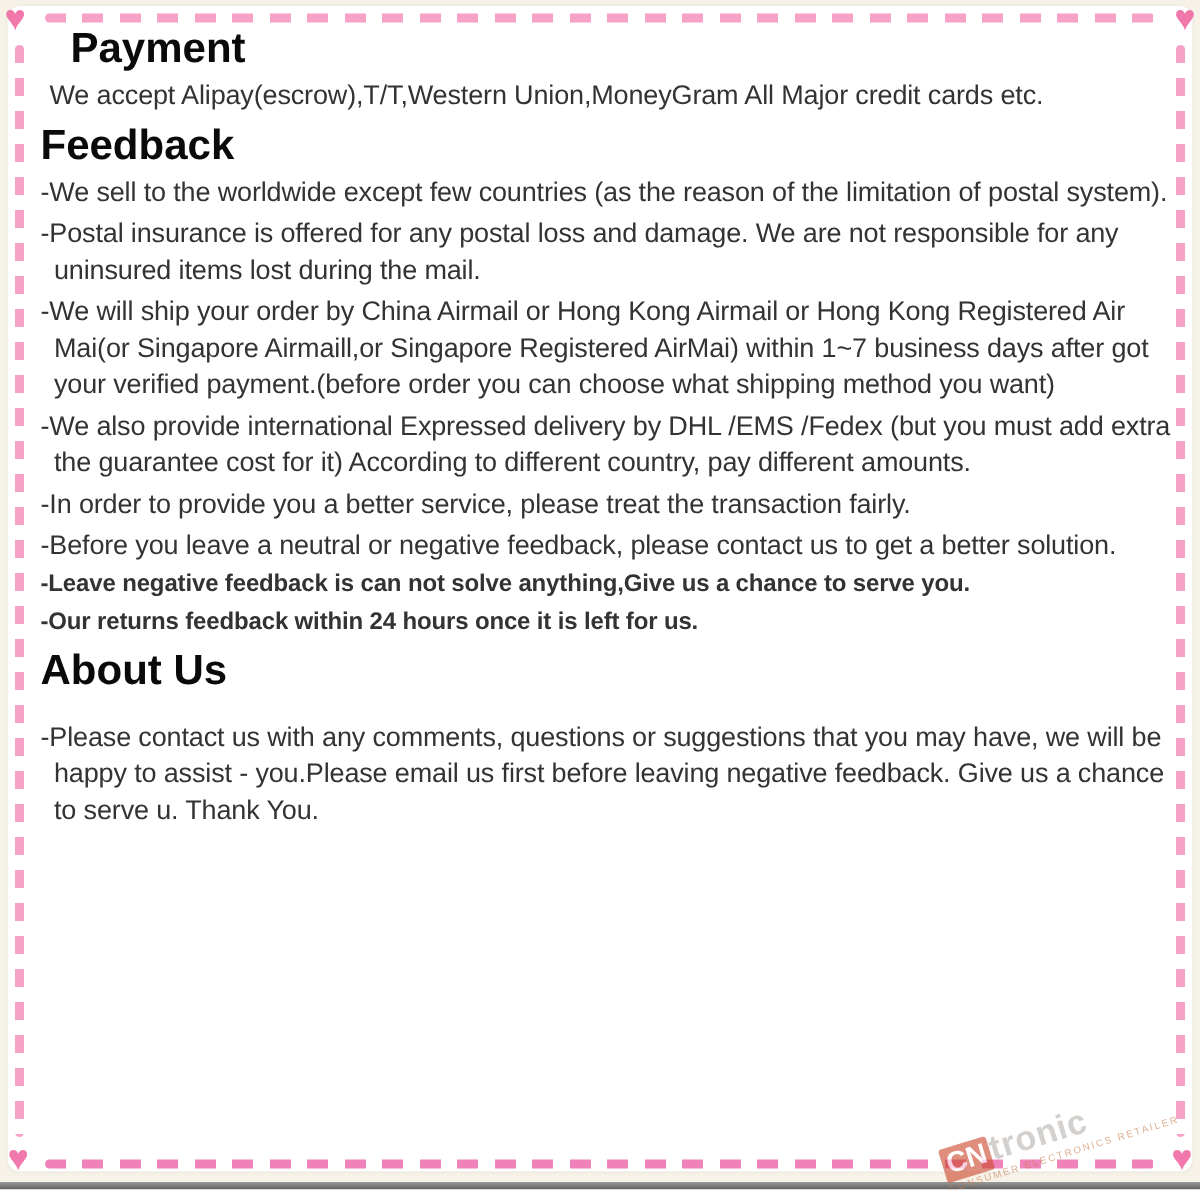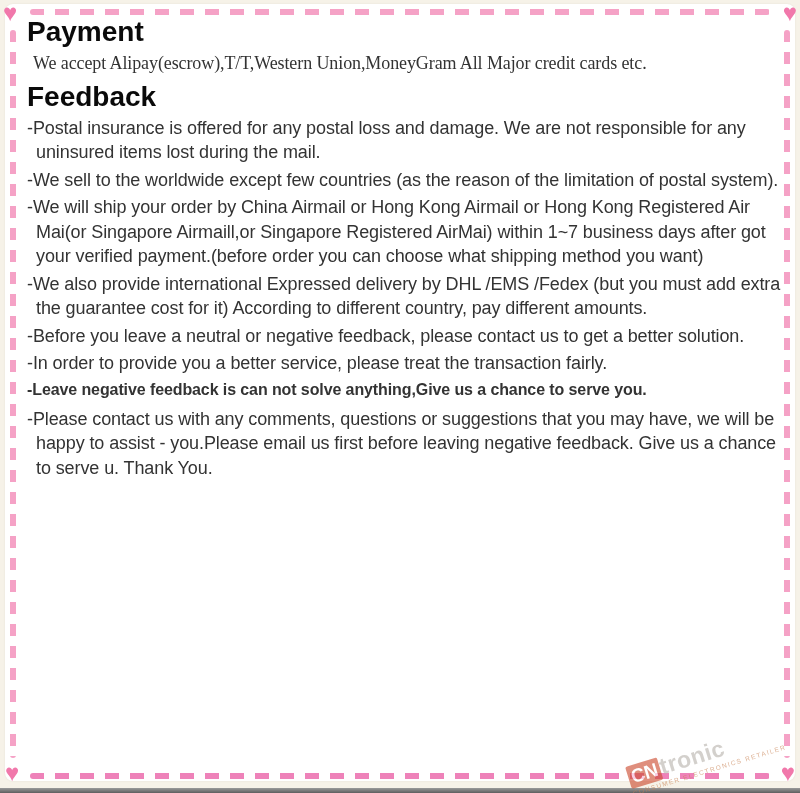--- a/index.html
+++ b/index.html
@@ -57,30 +57,30 @@
     position:absolute;z-index:2;
     left:27px;right:18px;top:14px;
     color:var(--text-dark,#333);
   }
   h2{
     font-size:28px;line-height:32px;
     margin:5px 0 3px;
     color:var(--heading-black,#0a0a0a);
     font-weight:700;
   }
-  h2.first{margin-top:2px;}
+  h2.first{margin-top:2px;margin-left:20px;}
   p.item{
     font-size:18px;line-height:24.5px;
     margin:0 0 3px;
     padding-left:9px;text-indent:-9px;
     letter-spacing:-0.1px;
   }
-  p.nohyphen{padding-left:6px;text-indent:0;font-family:Liberation Serif, serif;}
+  p.nohyphen{padding-left:6px;text-indent:0;}
   p.small{font-size:16px;line-height:22px;letter-spacing:-0.1px;font-weight:bold;}
-  p.gap-top{margin-top:6px;}
+  p.gap-top{margin-top:16px;}
 
   
   .watermark{
     position:absolute;z-index:5;
     right:14px;bottom:14px;
     transform:rotate(-17deg);
     opacity:.62;
     text-align:left;
   }
   .wm-row{display:flex;align-items:baseline;}
@@ -123,33 +123,35 @@
 
   <div class="content">
 
     <section>
       <h2 class="first">Payment</h2>
       <p class="item nohyphen">We accept Alipay(escrow),T/T,Western Union,MoneyGram All Major credit cards etc.</p>
     </section>
 
     <section>
       <h2>Feedback</h2>
+      <p class="item">-We sell to the worldwide except few countries (as the reason of the limitation of postal system).</p>
       <p class="item">-Postal insurance is offered for any postal loss and damage. We are not responsible for any uninsured items lost during the mail.</p>
-      <p class="item">-We sell to the worldwide except few countries (as the reason of the limitation of postal system).</p>
       <p class="item">-We will ship your order by China Airmail or Hong Kong Airmail or Hong Kong Registered Air Mai(or Singapore Airmaill,or Singapore Registered AirMai) within 1~7 business days after got your verified payment.(before order you can choose what shipping method you want)</p>
       <p class="item">-We also provide international Expressed delivery by DHL /EMS /Fedex (but you must add extra the guarantee cost for it) According to different country, pay different amounts.</p>
     </section>
 
     <section>
+      <p class="item">-In order to provide you a better service, please treat the transaction fairly.</p>
       <p class="item">-Before you leave a neutral or negative feedback, please contact us to get a better solution.</p>
-      <p class="item">-In order to provide you a better service, please treat the transaction fairly.</p>
       <p class="item small">-Leave negative feedback is can not solve anything,Give us a chance to serve you.</p>
+      <p class="item small">-Our returns feedback within 24 hours once it is left for us.</p>
     </section>
 
     <section>
+      <h2>About Us</h2>
       <p class="item gap-top">-Please contact us with any comments, questions or suggestions that you may have, we will be happy to assist - you.Please email us first before leaving negative feedback. Give us a chance to serve u. Thank You.</p>
     </section>
 
   </div>
 
   <div class="watermark">
     <div class="wm-row">
       <span class="wm-cn">CN</span>
         <span class="wm-tronic">tronic</span>
     </div>

